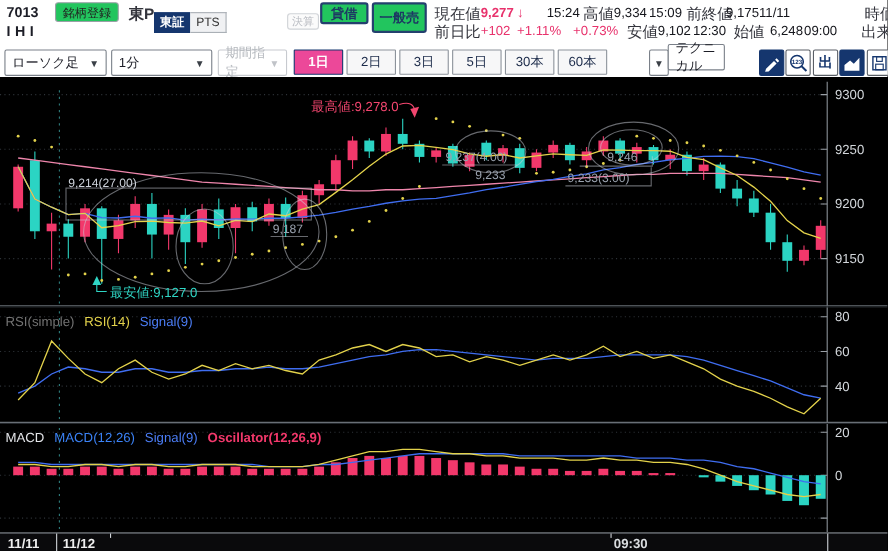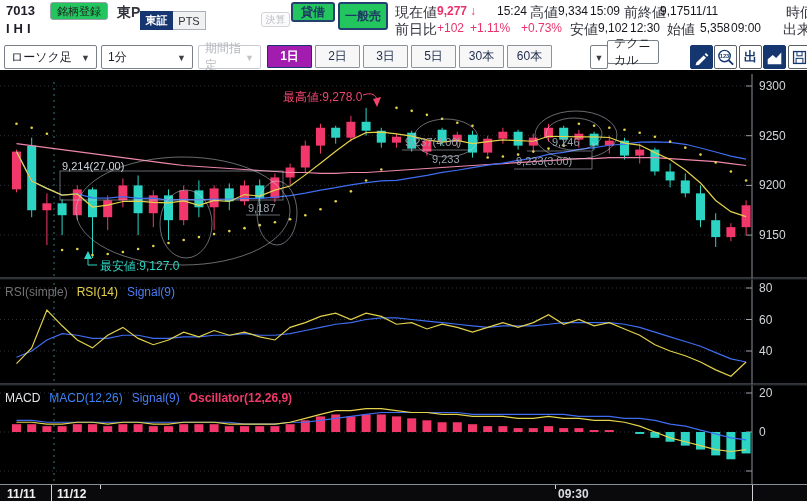--- a/index.html
+++ b/index.html
@@ -25,21 +25,21 @@
   
   .tbar{position:absolute;top:40px;left:0;width:807px;height:30px;background:#fff}
   .strip{position:absolute;top:70px;left:0;width:807px;height:4px;background:#000}
   .dd{position:absolute;height:24px;background:#fff;border:1px solid #7a8089;border-radius:2px;
     display:flex;align-items:center;font-size:12px;color:#1c1d26;padding:0 6px;cursor:pointer;justify-content:space-between}
   .dd .caret::after{content:"▼";font-size:9px;color:#3a3f46}
   .dd.dis{border-color:#c7cacf;color:#b4b8bd}
   .dd.dis .caret::after{color:#c0c3c8}
   .rbtn{width:45px;height:23px;display:flex;align-items:center;justify-content:center;
     border:1px solid #8d939b;background:#f7f7f8;color:#1c2b4a;font-size:12px;margin-right:3px;cursor:pointer;border-radius:1px}
-  .rbtn.sel{background:#a21caf;border-color:#15366e;color:#fff;font-weight:700}
+  .rbtn.sel{background:#ec4899;border-color:#15366e;color:#fff;font-weight:700}
   .ibtn{position:absolute;top:5px;width:23px;height:24px;border:1px solid #5a5f66;border-radius:2px;
     background:#fff;display:flex;align-items:center;justify-content:center;cursor:pointer}
   .ibtn.sel{background:#15366e;border-color:#15366e}
   
   #chart-wrap{position:absolute;top:74px;left:0;width:807px;height:410px;background:#000}
   svg{font-family:"Liberation Sans",sans-serif}
   .legend{position:absolute;font-size:12px}
   .legend span{margin-right:9px}
   
   #tband{position:absolute;top:484px;left:0;width:807px;height:17px;background:#0a0a0c;border-top:1px solid #8a9097}
@@ -77,21 +77,21 @@
   <span class="a lbl" style="left:786px;top:4px">時価</span>
 
   <span class="a lbl" style="left:395px;top:21px">前日比</span>
   <span class="a val pink" style="left:437px;top:21px">+102</span>
   <span class="a val pink" style="left:470px;top:21px">+1.11%</span>
   <span class="a val pink" style="left:521px;top:21px">+0.73%</span>
   <span class="a lbl" style="left:570px;top:21px">安値</span>
   <span class="a val" style="left:598px;top:21px">9,102</span>
   <span class="a val" style="left:630px;top:21px">12:30</span>
   <span class="a lbl" style="left:667px;top:21px">始値</span>
-  <span class="a val" style="left:700px;top:21px">5,358</span>
+  <span class="a val" style="left:700px;top:21px">6,248</span>
   <span class="a val" style="left:731px;top:21px">09:00</span>
   <span class="a lbl" style="left:783px;top:21px">出来</span>
 </div>
 
 <div class="tbar">
   <div class="dd" style="left:4px;top:5px;width:93px">
     <span>ローソク足</span>
       <span class="caret"></span>
   </div>
   <div class="dd" style="left:101px;top:5px;width:92px">

